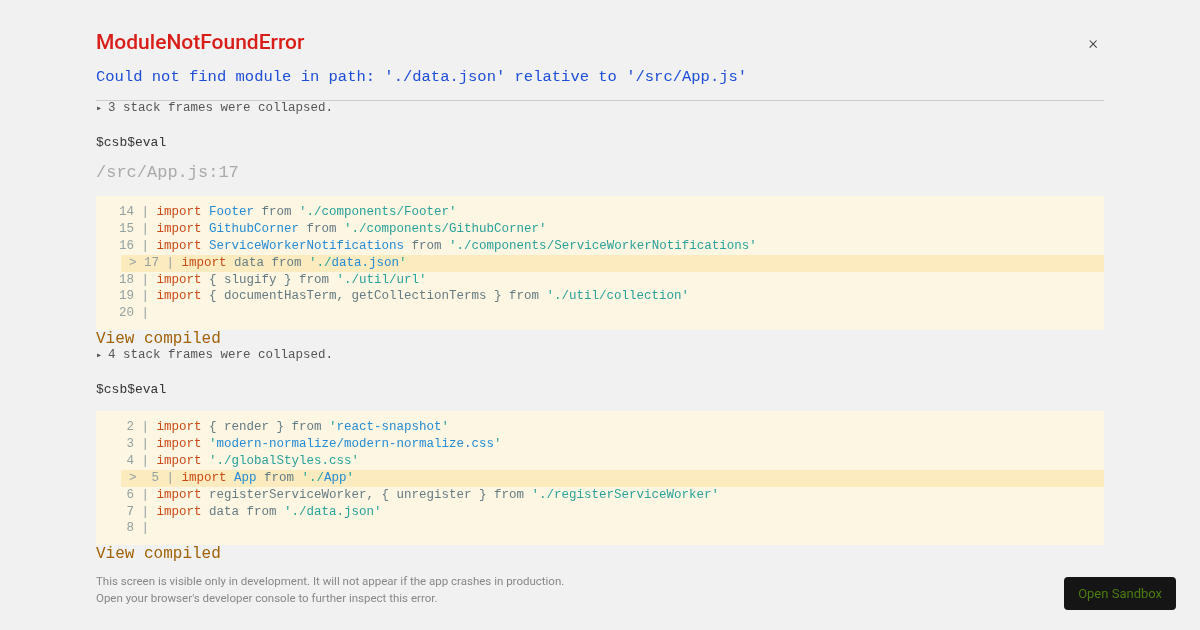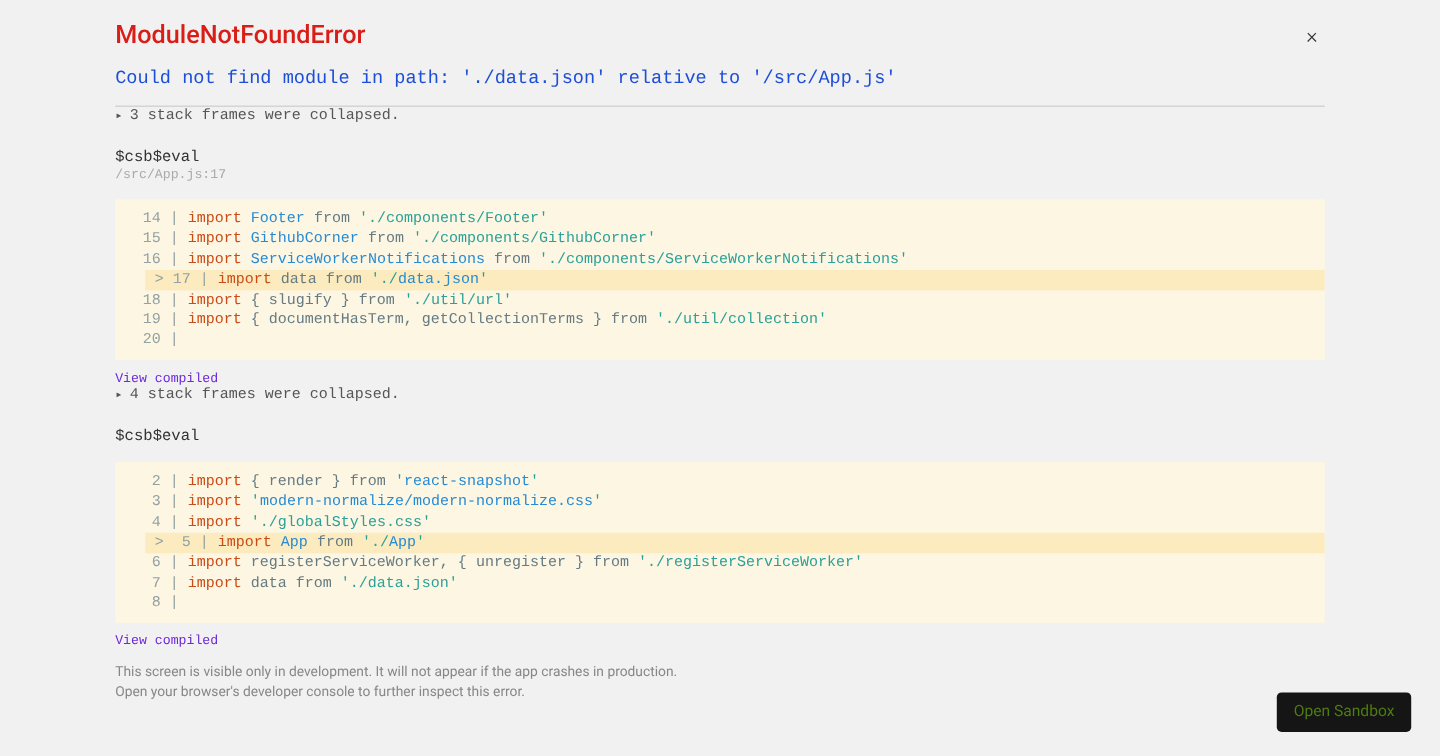--- a/index.html
+++ b/index.html
@@ -12,20 +12,21 @@
     overflow: hidden;
     position: relative;
   }
   .container {
     padding: 18px 96px 0 96px;
   }
   .header-row {
     display: flex;
     justify-content: space-between;
     align-items: flex-end;
+    margin-top: 12px;
   }
   .error-title {
     color: #d91e18;
     font-size: 21px;
     font-weight: 500;
     font-family: -apple-system, BlinkMacSystemFont, "Segoe UI", Roboto, sans-serif;
   }
   .close-btn {
     font-size: 18px;
     line-height: 1;
@@ -60,23 +61,23 @@
     color: #555;
   }
   .frame-name {
     font-family: "SFMono-Regular", Consolas, "Liberation Mono", Menlo, monospace;
     font-size: 13px;
     color: #333;
     margin-top: 20px;
   }
   .frame-location {
     font-family: "SFMono-Regular", Consolas, "Liberation Mono", Menlo, monospace;
-    font-size: 11px;
+    font-size: 17px;
     color: #aaa;
-    margin-top: 2px;
+    margin-top: 13px;
   }
   .code-block {
     background: #fdf6e3;
     margin-top: 14px;
     padding: 8px 0;
     font-family: "SFMono-Regular", Consolas, "Liberation Mono", Menlo, monospace;
     font-size: 12.5px;
     line-height: 1.35;
     white-space: pre;
     overflow: hidden;
@@ -89,23 +90,22 @@
     background: #fbebbf;
     margin-left: 25px;
   }
   .gutter { color: #93a1a1; }
   .kw { color: #cb4b16; }
   .idname { color: #268bd2; }
   .str { color: #2aa198; }
   .plain { color: #657b83; }
   .view-compiled {
     font-family: "SFMono-Regular", Consolas, "Liberation Mono", Menlo, monospace;
-    font-size: 11px;
-    color: #6d28d9;
-    margin-top: 10px;
+    font-size: 16px;
+    color: #a16207;
     cursor: pointer;
   }
   .footer-text {
     font-size: 11.5px;
     color: #878787;
     margin-top: 10px;
     line-height: 1.45;
     font-family: -apple-system, BlinkMacSystemFont, "Segoe UI", Roboto, sans-serif;
   }
   .open-sandbox {

